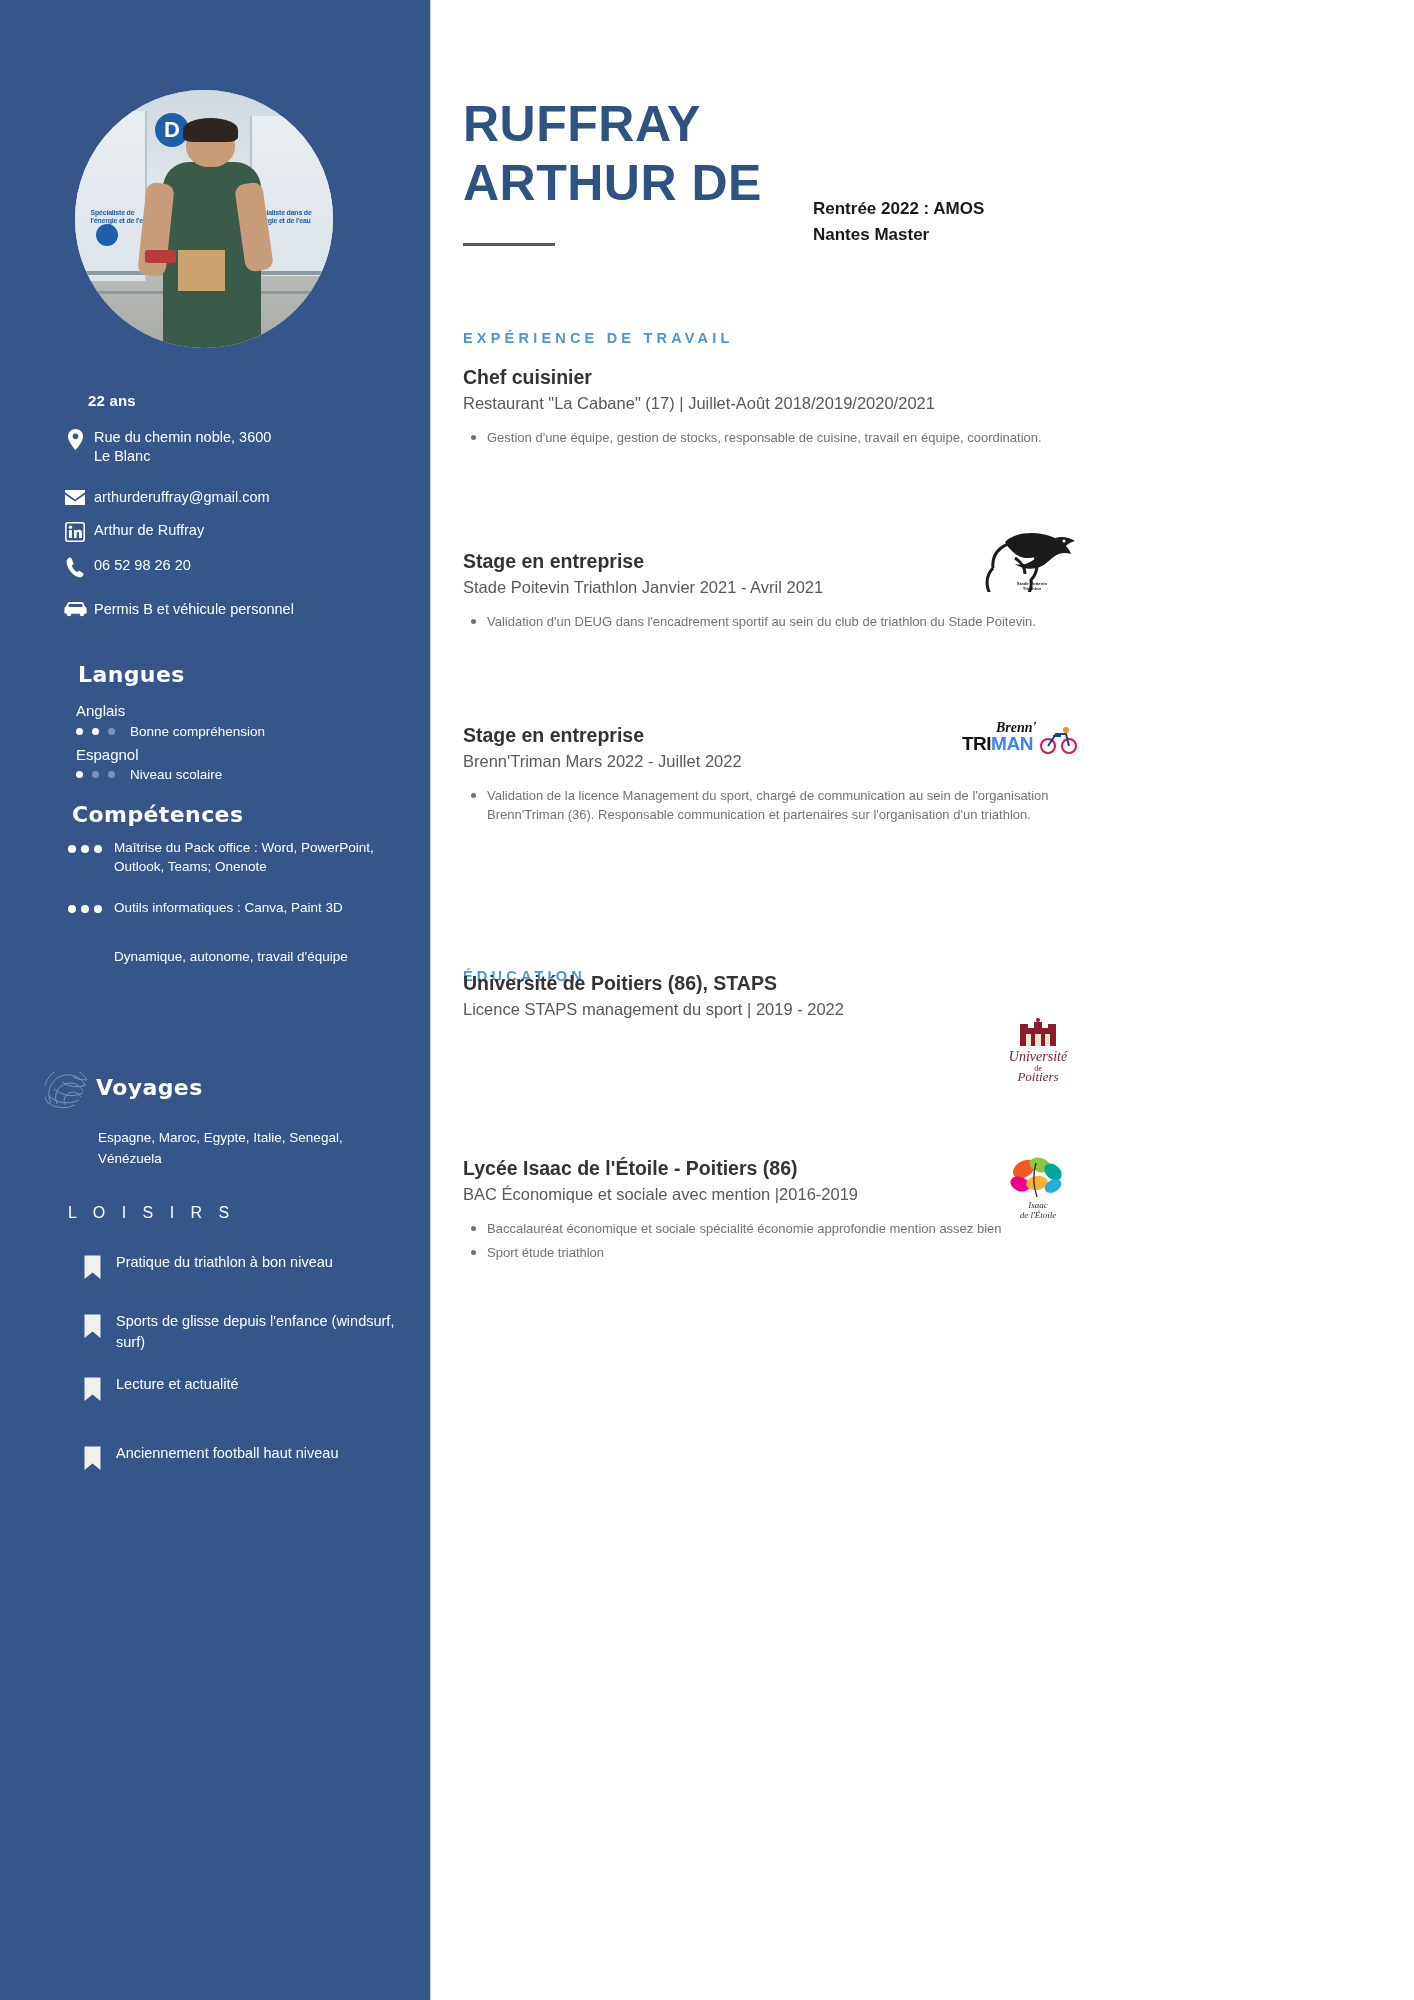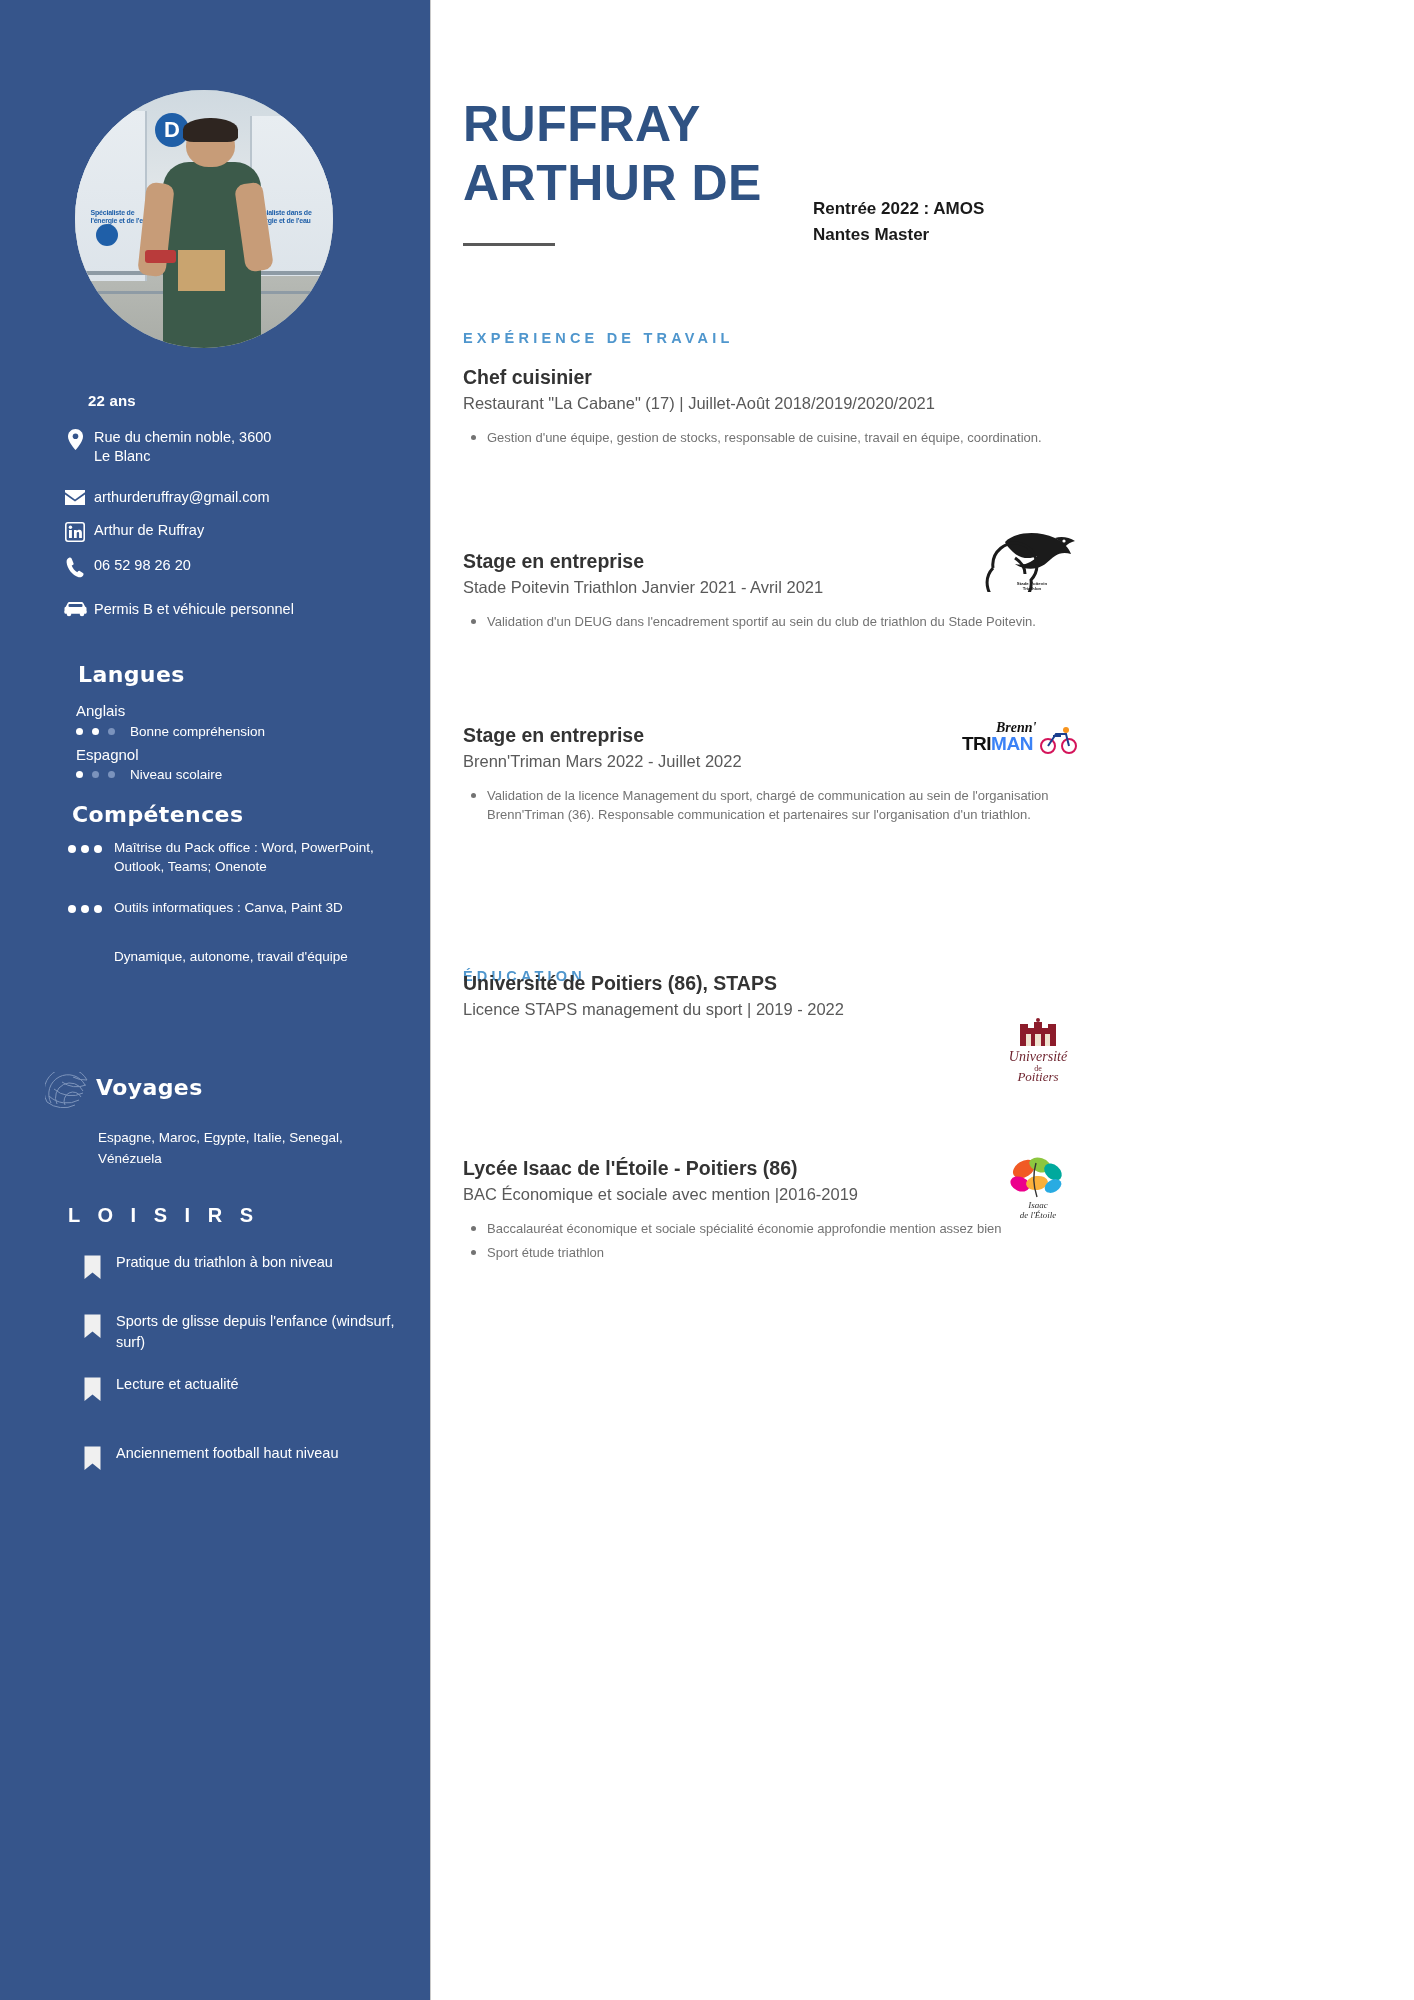--- a/index.html
+++ b/index.html
@@ -87,21 +87,21 @@
   .c-gap-1 { margin-bottom:14px; }
   .c-gap-2 { margin-bottom:22px; }
 
   
   .sb-head-round {
     font-family:"DejaVu Sans", sans-serif;
     font-weight:bold; font-size:22px; color:#ffffff;
     letter-spacing:0.4px;
   }
   .sb-head-caps {
-    font-size:20px; font-weight:bold; letter-spacing:6px; color:#ffffff;text-align:center;
+    font-size:16px; font-weight:normal; letter-spacing:6px; color:#ffffff;text-align:center;
   }
 
   .sec-langues { position:absolute; left:78px; top:662px; }
   .lang-list { position:absolute; left:76px; top:700px; width:350px; }
   .lang-name { font-size:15px; line-height:1.5; }
   .lang-rate { display:flex; align-items:center; margin:1px 0 5px 0; }
   .dot { width:7px; height:7px; border-radius:50%; margin-right:9px; }
   .dot.on { background:#ffffff; }
   .dot.off { background:#7b93bd; }
   .lang-rate .lbl { font-size:13.5px; margin-left:6px; }

